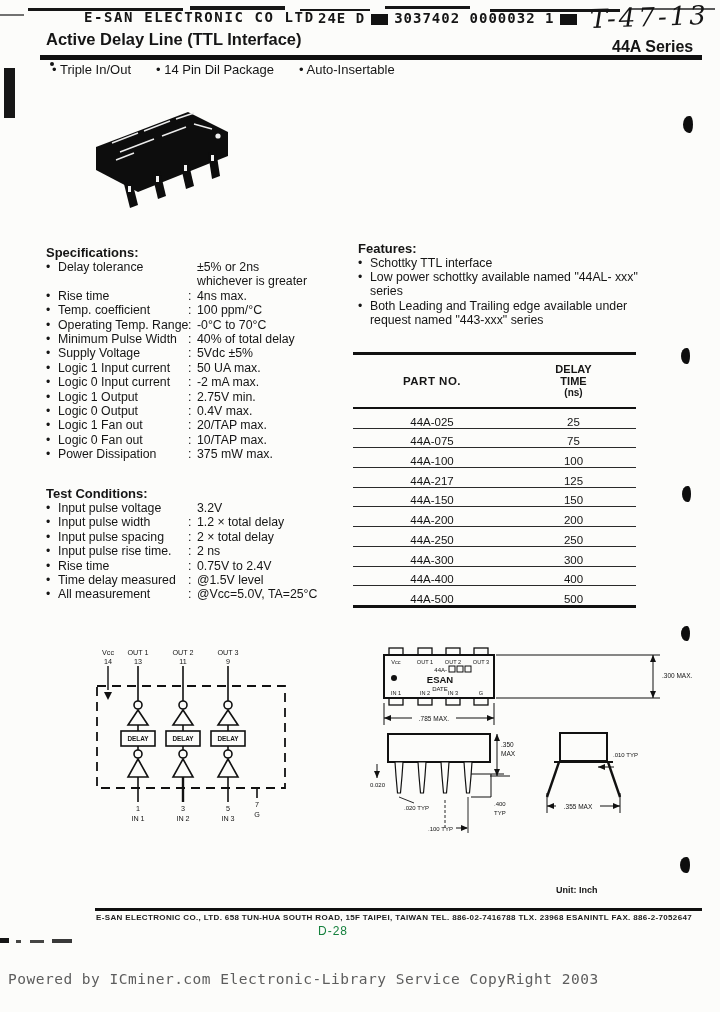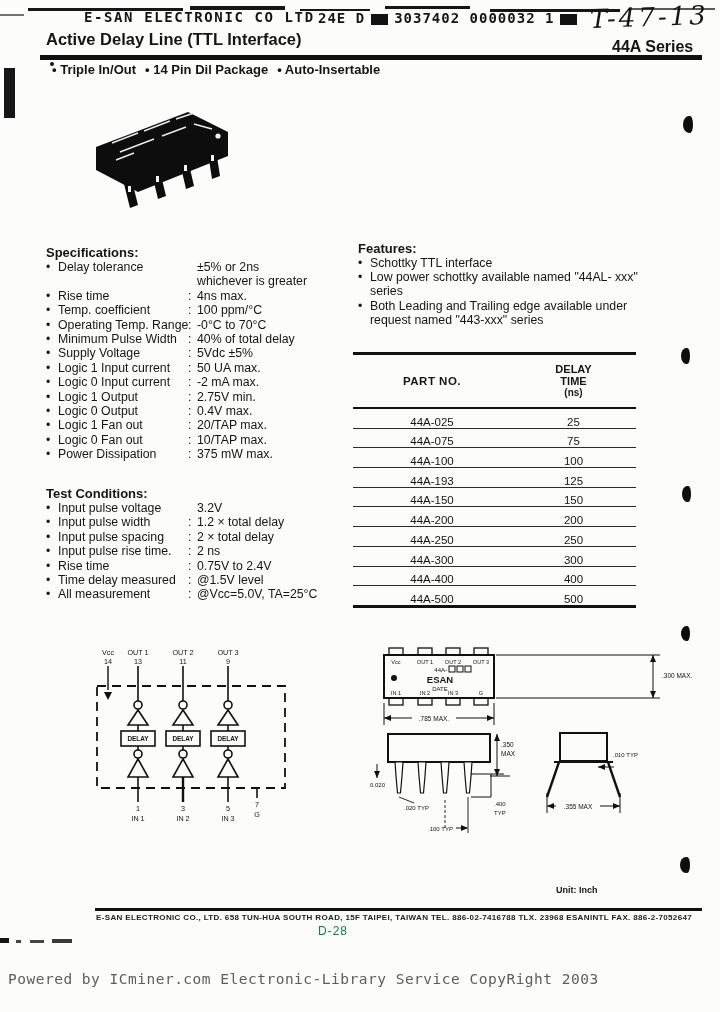--- a/index.html
+++ b/index.html
@@ -11,21 +11,21 @@
   .scanbar{position:absolute;background:#161616;}
   .blob{position:absolute;background:#0e0e0e;border-radius:60% 30% 30% 60%/50% 50% 50% 50%;}
   .rule{position:absolute;background:#101010;}
   
   .company{left:84px;top:9px;font-size:14px;letter-spacing:1.6px;font-weight:bold;}
   .codeline{left:318px;top:10px;font-size:14px;letter-spacing:1px;font-weight:bold;white-space:nowrap;}
   .handwrite{left:590px;top:2px;font-family:"DejaVu Serif",serif;font-style:italic;font-weight:400;
              font-size:26px;letter-spacing:3px;transform:rotate(-2deg);}
   .doc-title{left:46px;top:30px;font-size:16.5px;font-weight:bold;}
   .series{left:612px;top:38px;font-size:16px;font-weight:bold;}
-  .topbullets{left:52px;top:62px;display:flex;column-gap:9px;font-size:13px;font-weight:bold;}
+  .topbullets{left:52px;top:62px;display:flex;column-gap:25px;font-size:13px;font-weight:normal;}
   .topbullets .tb{white-space:nowrap;}
   
   .sechead{font-size:13px;font-weight:bold;}
   .speclist{width:302px;}
   .spec-row{display:flex;line-height:14.4px;font-size:12.3px;}
   .spec-row .b{width:12px;flex:none;}
   .spec-row .l{width:130px;flex:none;white-space:nowrap;}
   .spec-row .s{width:9px;flex:none;}
   .spec-row .v{flex:1;}
   .feat-list{width:296px;font-size:12.3px;line-height:14.2px;}
@@ -310,21 +310,21 @@
           <div class="col-part">44A-075</div>
           <div class="col-delay">75</div>
         </div>
 
         <div class="dl-row">
           <div class="col-part">44A-100</div>
           <div class="col-delay">100</div>
         </div>
 
         <div class="dl-row">
-          <div class="col-part">44A-193</div>
+          <div class="col-part">44A-217</div>
           <div class="col-delay">125</div>
         </div>
 
         <div class="dl-row">
           <div class="col-part">44A-150</div>
           <div class="col-delay">150</div>
         </div>
 
         <div class="dl-row">
           <div class="col-part">44A-200</div>

